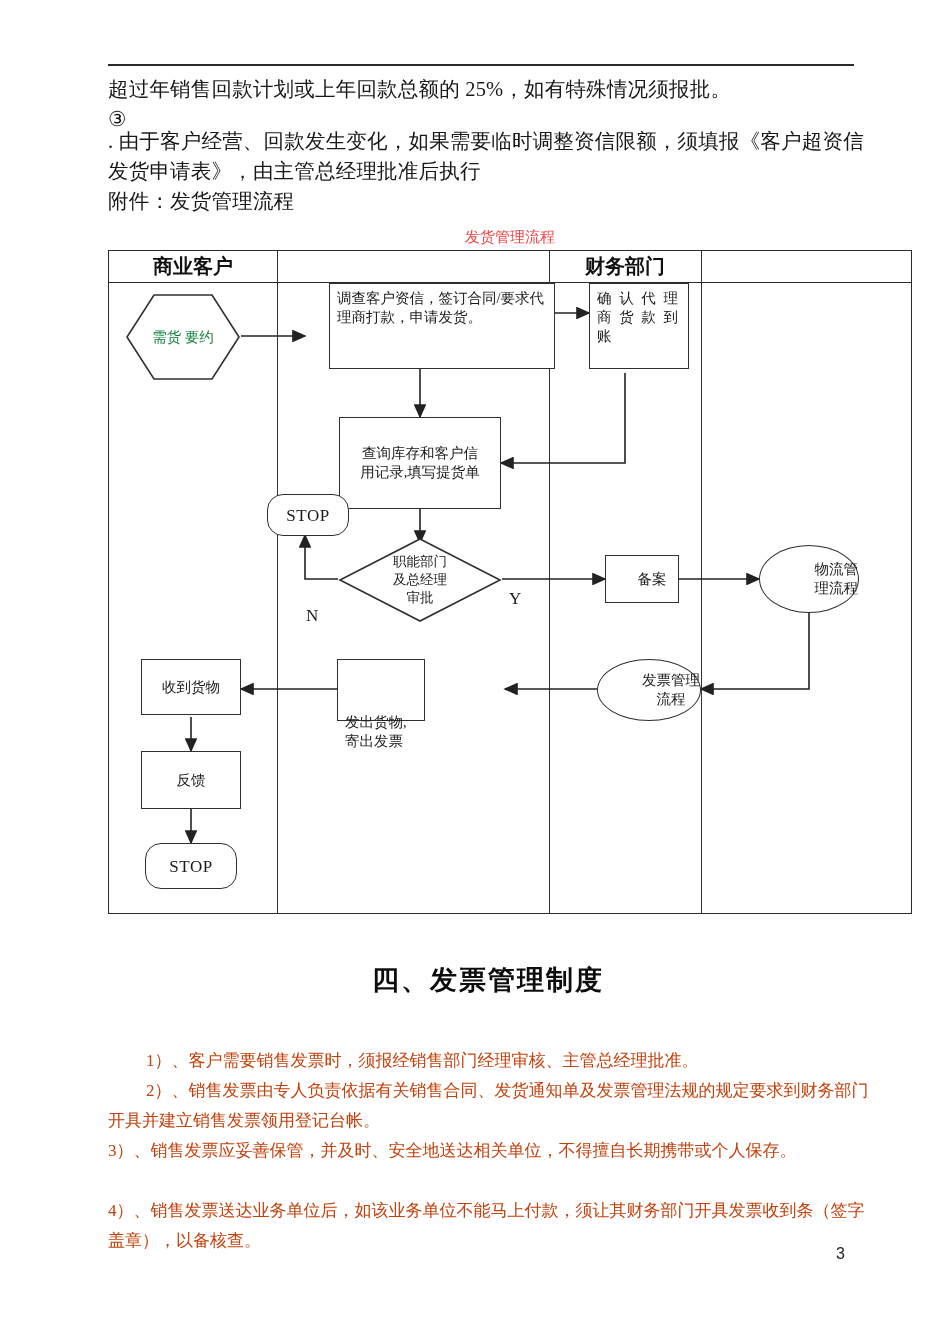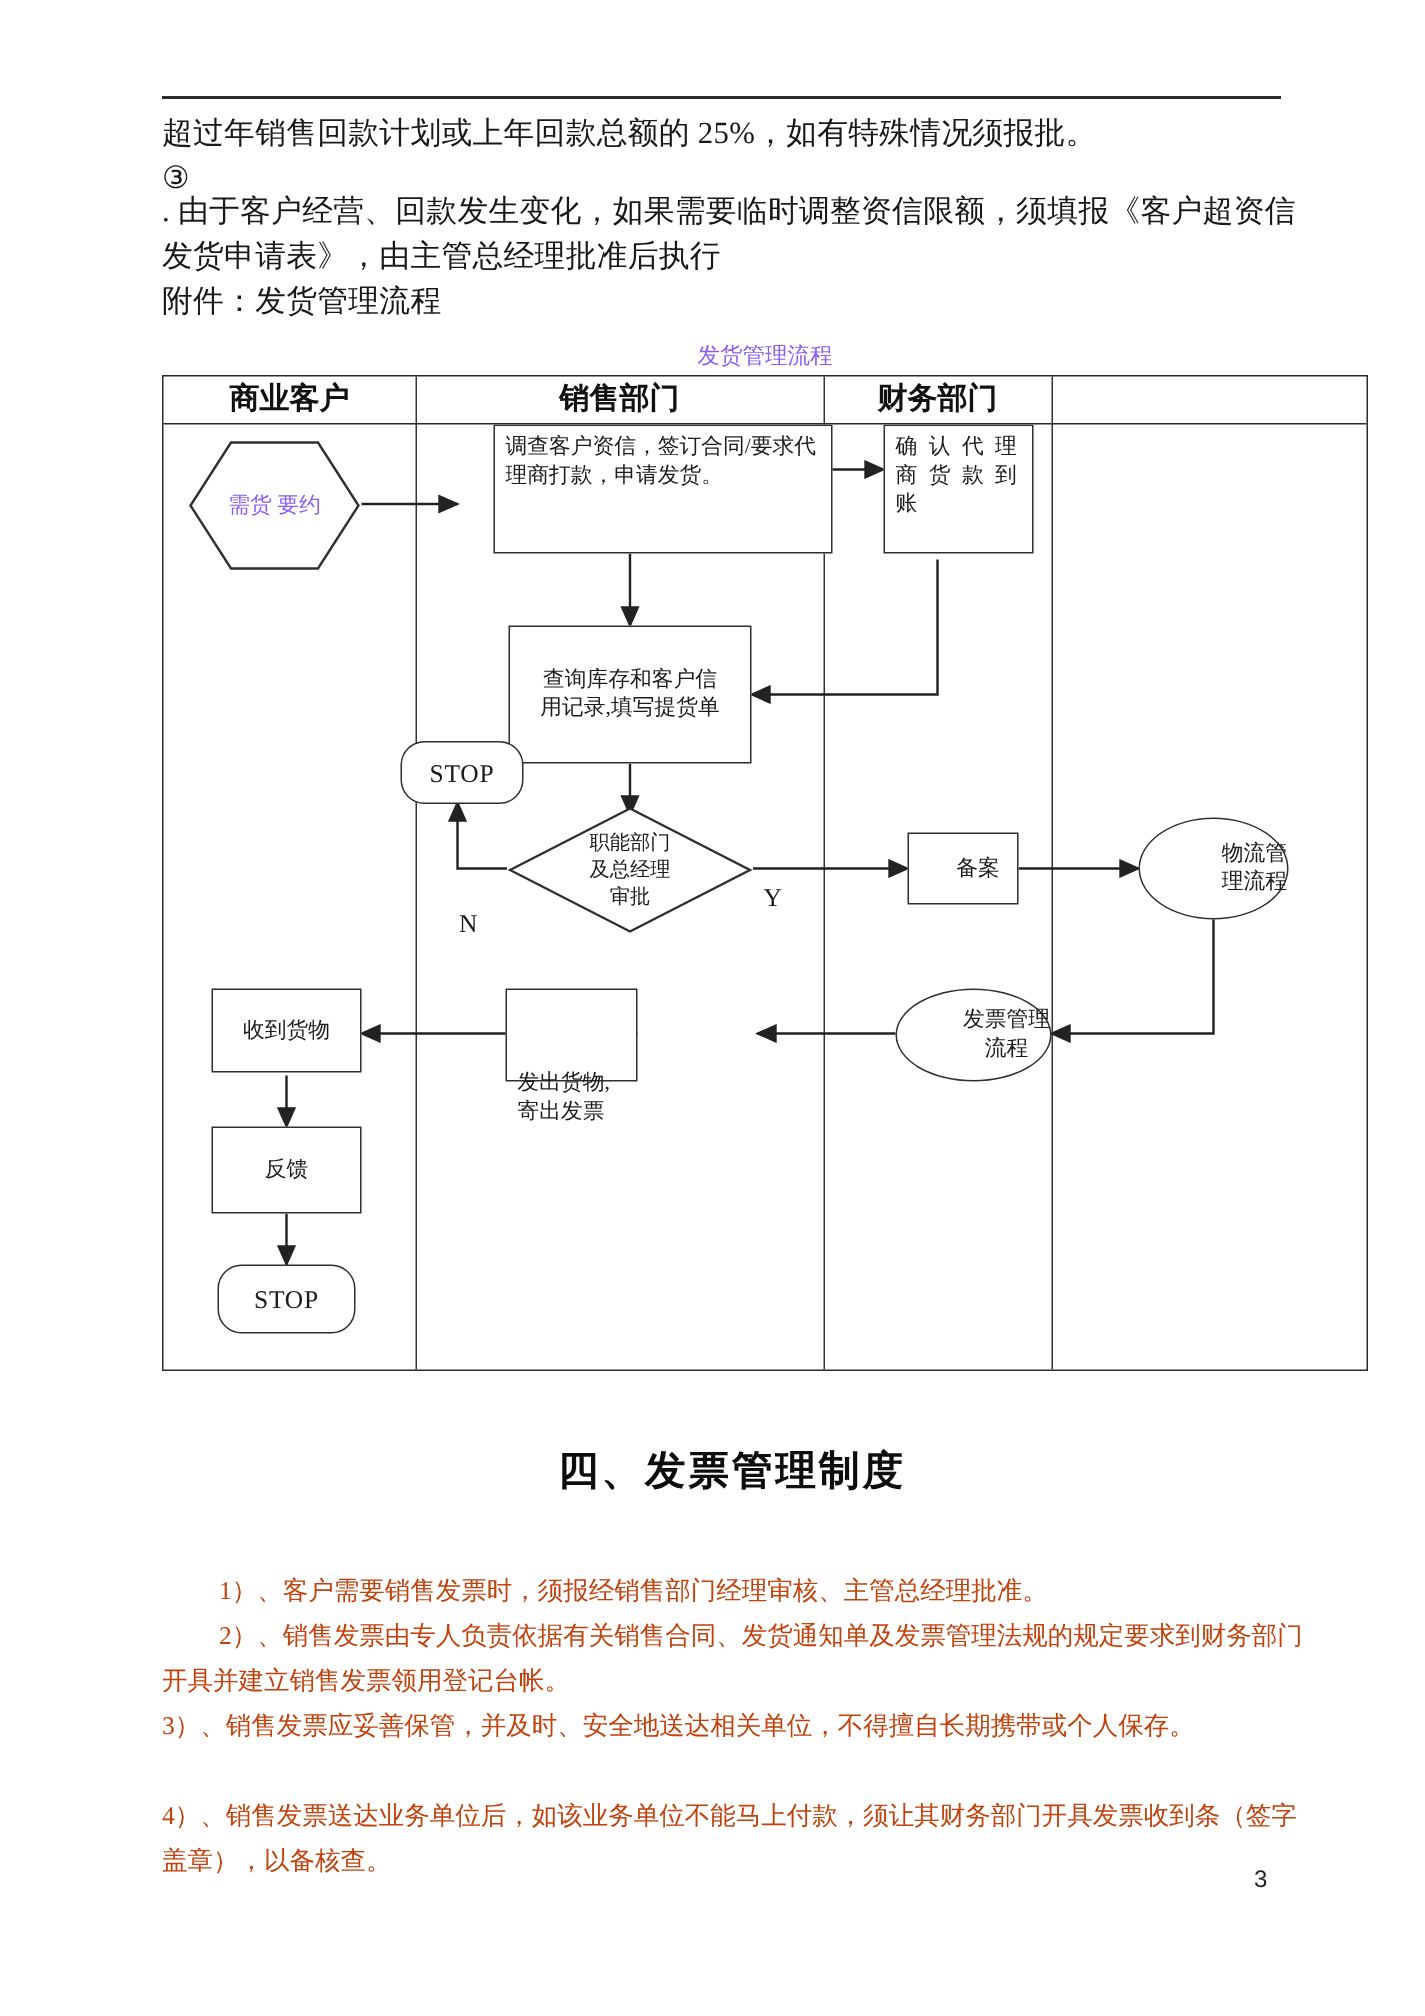--- a/index.html
+++ b/index.html
@@ -29,21 +29,21 @@
     white-space:pre-wrap;
   }
   #p-intro1{left:108px;top:74px;width:760px;}
   #p-circled{left:108px;top:104px;width:760px;}
   #p-intro2{left:108px;top:126px;width:768px;}
   #p-attach{left:108px;top:186px;width:760px;}
 
   
   .chart-title{
     position:absolute;left:108px;top:228px;width:804px;
-    text-align:center;font-size:15px;color:#8b5cf6;
+    text-align:center;font-size:15px;color:#ef4444;
   }
   .chart{
     position:absolute;left:108px;top:250px;width:804px;height:664px;
     border:1.6px solid #2b2b2b;
     box-sizing:border-box;
   }
   .hdr-row{
     position:absolute;left:0;top:0;width:100%;height:32px;
     border-bottom:1.6px solid #2b2b2b;box-sizing:border-box;
   }
@@ -73,21 +73,21 @@
   .stop{
     border:1.4px solid #2f2f2f;background:#fff;border-radius:16px;
     font-family:"Liberation Serif",serif;font-size:17px;letter-spacing:.5px;
   }
   .ellipse{border:1.4px solid #2f2f2f;background:#fff;border-radius:50%;justify-content:flex-end;}
   .hexwrap{position:absolute;}
   .hexwrap svg{display:block;}
   .hexlabel{
     position:absolute;left:0;top:0;width:100%;height:100%;
     display:flex;align-items:center;justify-content:center;
-    font-size:14.5px;line-height:20px;color:#8b5cf6;
+    font-size:14.5px;line-height:20px;color:#15803d;
   }
   .diawrap{position:absolute;}
   .dialabel{
     position:absolute;left:0;top:0;width:100%;height:100%;
     display:flex;align-items:center;justify-content:center;
     font-size:13.5px;line-height:18px;color:#1b1b1b;text-align:center;
   }
   .branch{
     position:absolute;font-size:17px;color:#1b1b1b;
     font-family:"Liberation Serif",serif;
@@ -129,21 +129,20 @@
   <div class="para" id="p-circled">③</div>
   <div class="para" id="p-intro2">. 由于客户经营、回款发生变化，如果需要临时调整资信限额，须填报《客户超资信发货申请表》，由主管总经理批准后执行</div>
   <div class="para" id="p-attach">附件：发货管理流程</div>
 
   <div class="chart-title">发货管理流程</div>
 
   <div class="chart">
 
     <div class="hdr-row"></div>
     <div class="hdr-cell" style="left:0;width:168px;">商业客户</div>
-    <div class="hdr-cell" style="left:168px;width:272px;">销售部门</div>
     <div class="hdr-cell" style="left:440px;width:152px;">财务部门</div>
 
     <div class="vline" style="left:168px;"></div>
     <div class="vline" style="left:440px;"></div>
     <div class="vline" style="left:592px;"></div>
 
     <svg class="wires" viewBox="0 0 804 664">
       <defs>
         <marker id="ah" markerWidth="9" markerHeight="8" refX="8" refY="4" orient="auto">
           <path d="M0,0 L9,4 L0,8 z" fill="#222"></path>

